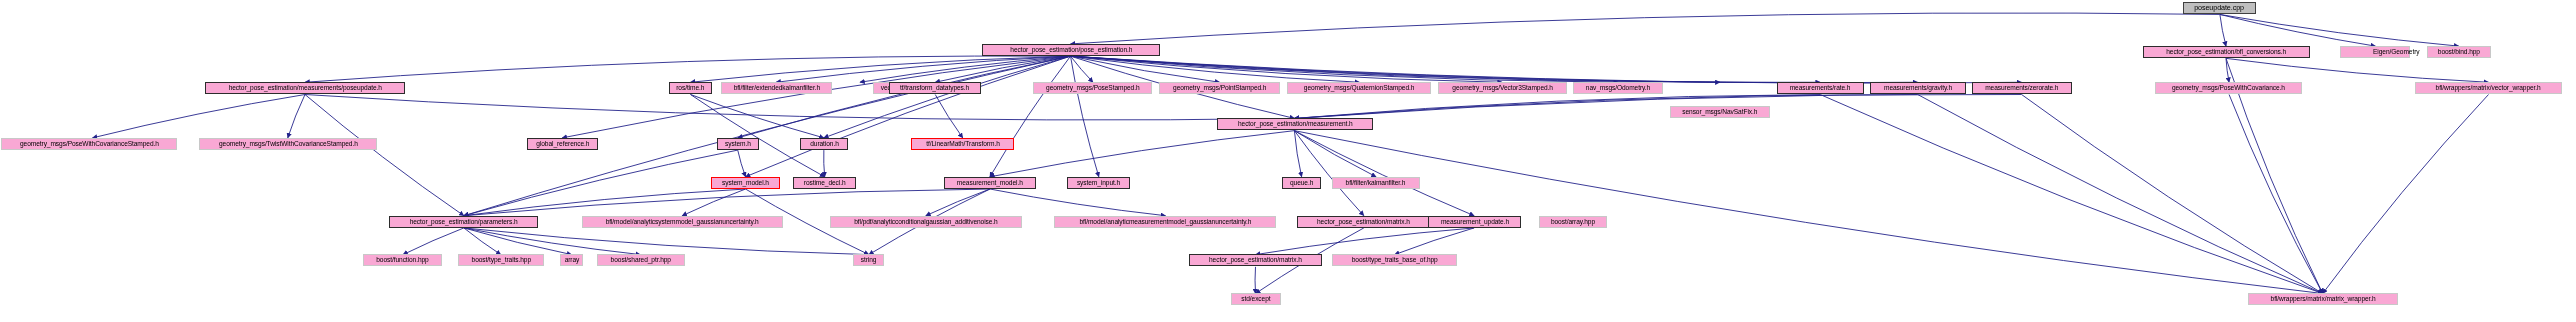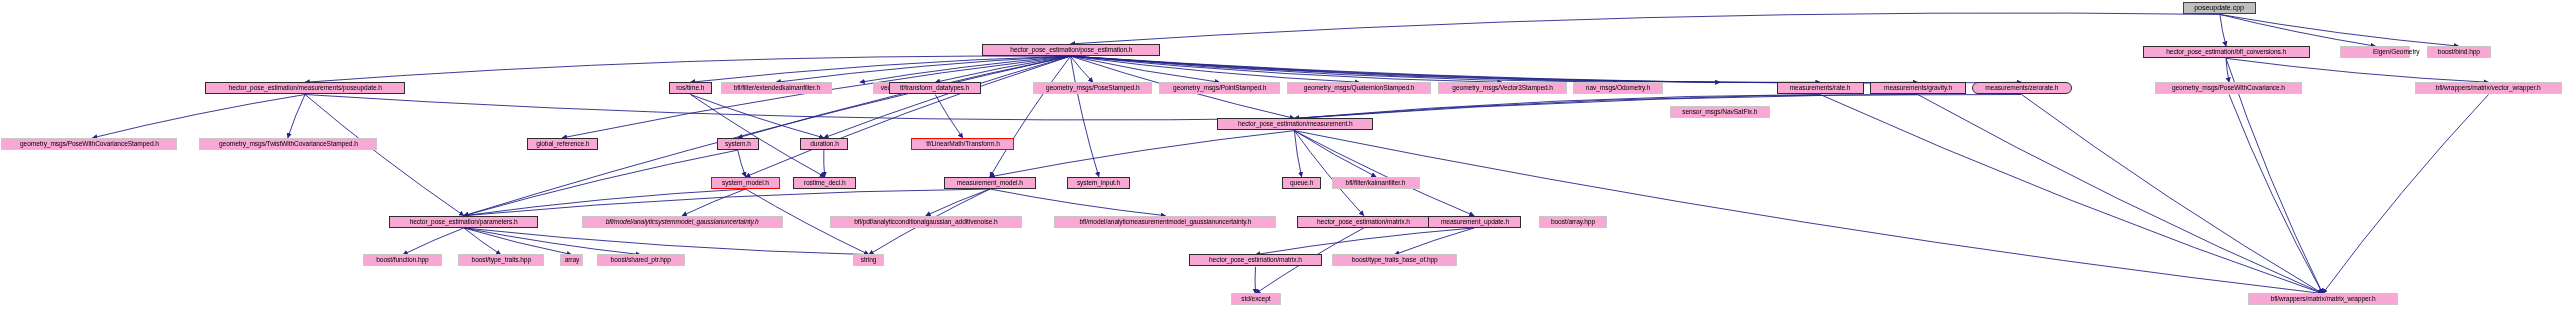--- a/index.html
+++ b/index.html
@@ -187,21 +187,21 @@
     </div>
     <div class="node plain" style="left: 1670px; top: 82px; width: 100px; margin-top: 24px;">
       <span class="lbl">sensor_msgs/NavSatFix.h</span>
     </div>
     <div class="node hdr" style="left: 1777px; top: 82px; width: 87px;">
       <span class="lbl">measurements/rate.h</span>
     </div>
     <div class="node hdr" style="left: 1870px; top: 82px; width: 96px;">
       <span class="lbl">measurements/gravity.h</span>
     </div>
-    <div class="node hdr" style="left: 1972px; top: 82px; width: 100px; border-radius: 6px;">
+    <div class="node hdr" style="left: 1972px; top: 82px; width: 100px;">
       <span class="lbl">measurements/zerorate.h</span>
     </div>
     <div class="node plain" style="left: 2155px; top: 82px; width: 147px;">
       <span class="lbl">geometry_msgs/PoseWithCovariance.h</span>
     </div>
     <div class="node plain" style="left: 2415px; top: 82px; width: 147px;">
       <span class="lbl">bfl/wrappers/matrix/vector_wrapper.h</span>
     </div>
     <div class="node hdr" style="left: 1217px; top: 118px; width: 156px;">
       <span class="lbl">hector_pose_estimation/measurement.h</span>
@@ -238,21 +238,21 @@
     </div>
     <div class="node hdr" style="left: 944px; top: 177px; width: 92px;">
       <span class="lbl">measurement_model.h</span>
     </div>
     <div class="node hdr" style="left: 1067px; top: 177px; width: 63px;">
       <span class="lbl">system_input.h</span>
     </div>
     <div class="node hdr" style="left: 389px; top: 216px; width: 149px;">
       <span class="lbl">hector_pose_estimation/parameters.h</span>
     </div>
-    <div class="node plain" style="left: 582px; top: 216px; width: 201px; font-style: italic;">
+    <div class="node plain" style="left: 582px; top: 216px; width: 201px;">
       <span class="lbl">bfl/model/analyticsystemmodel_gaussianuncertainty.h</span>
     </div>
     <div class="node plain" style="left: 830px; top: 216px; width: 192px;">
       <span class="lbl">bfl/pdf/analyticconditionalgaussian_additivenoise.h</span>
     </div>
     <div class="node plain" style="left: 1054px; top: 216px; width: 222px;">
       <span class="lbl">bfl/model/analyticmeasurementmodel_gaussianuncertainty.h</span>
     </div>
     <div class="node hdr" style="left: 1297px; top: 216px; width: 133px;">
       <span class="lbl">hector_pose_estimation/matrix.h</span>

